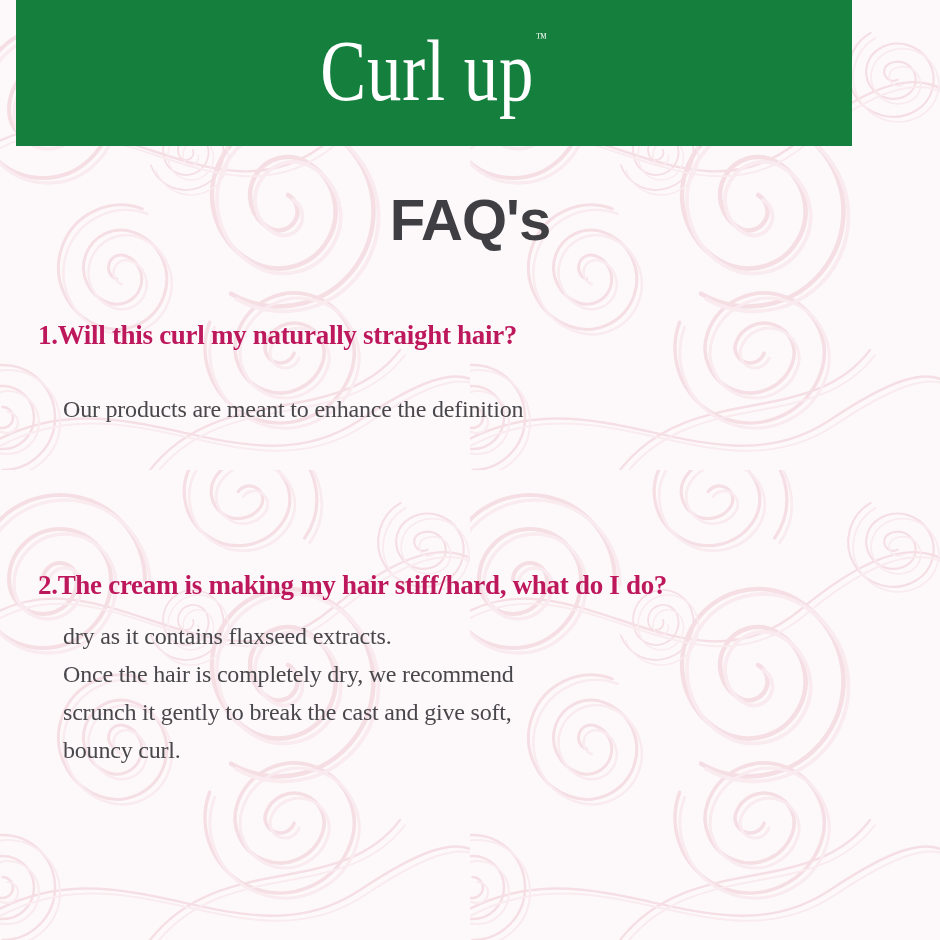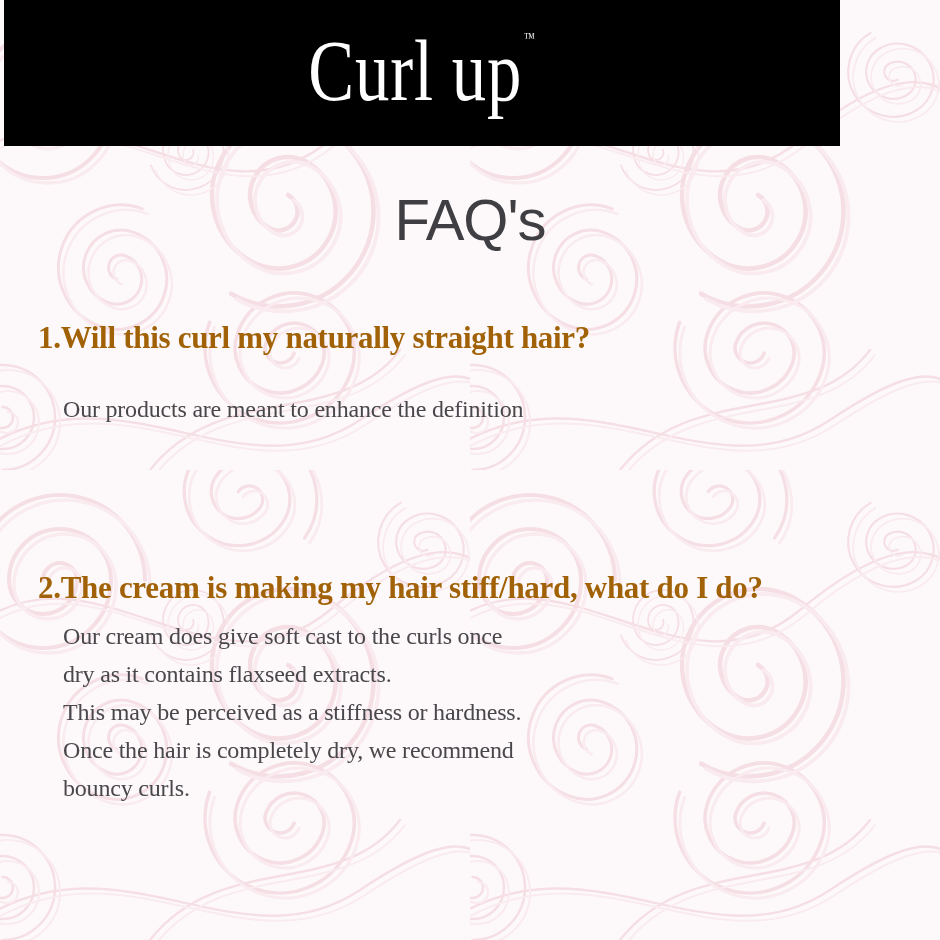--- a/index.html
+++ b/index.html
@@ -12,24 +12,24 @@
     overflow: hidden;
     font-family: "Liberation Serif", serif;
   }
   .bg-svg {
     position: absolute;
     top: 0; left: 0;
     z-index: 0;
   }
   .brand-band {
     position: absolute;
-    top: 0; left: 4px;
+    top: 0; left: 16px;
     width: 836px;
     height: 146px;
-    background: #000000;
+    background: #15803d;
     z-index: 2;
     display: flex;
     align-items: center;
     justify-content: center;
   }
   .brand-logo {
     color: #ffffff;
     font-family: "Liberation Serif", serif;
     font-weight: 400;
     font-size: 86px;
@@ -51,33 +51,33 @@
     inset: 0;
     z-index: 1;
   }
   .faq-title {
     position: absolute;
     top: 186px;
     left: 0;
     width: 940px;
     text-align: center;
     font-family: "Liberation Sans", sans-serif;
-    font-weight: 400;
+    font-weight: 700;
     font-size: 58px;
     letter-spacing: -1px;
     color: #3f3e42;
   }
   .question {
     position: absolute;
     left: 38px;
     font-weight: 700;
-    font-size: 31px;
+    font-size: 27px;
     line-height: 1.15;
     letter-spacing: -0.3px;
-    color: #a16207;
+    color: #be185d;
     white-space: nowrap;
   }
   .q-1 { top: 320px; }
   .q-2 { top: 570px; }
   .answer {
     position: absolute;
     left: 63px;
     font-size: 24px;
     line-height: 38px;
     color: #48474b;
@@ -129,22 +129,21 @@
     <section>
       <div class="question q-1">1.Will this curl my naturally straight hair?</div>
       <div class="answer a-1">
         <div>Our products are meant to enhance the definition</div>
       </div>
     </section>
 
     <section>
       <div class="question q-2">2.The cream is making my hair stiff/hard, what do I do?</div>
       <div class="answer a-2">
-        <div>Our cream does give soft cast to the curls once</div>
         <div>dry as it contains flaxseed extracts.</div>
-        <div>This may be perceived as a stiffness or hardness.</div>
         <div>Once the hair is completely dry, we recommend</div>
-        <div>bouncy curls.</div>
+        <div>scrunch it gently to break the cast and give soft,</div>
+        <div>bouncy curl.</div>
       </div>
     </section>
 
   </main>
 </div>
 
 </body></html>

